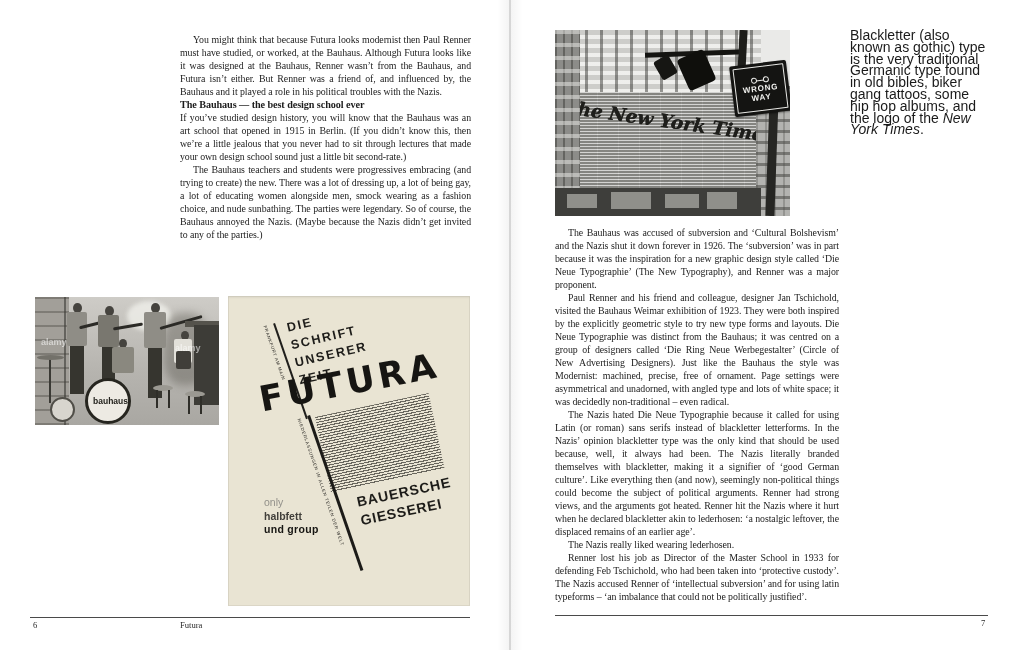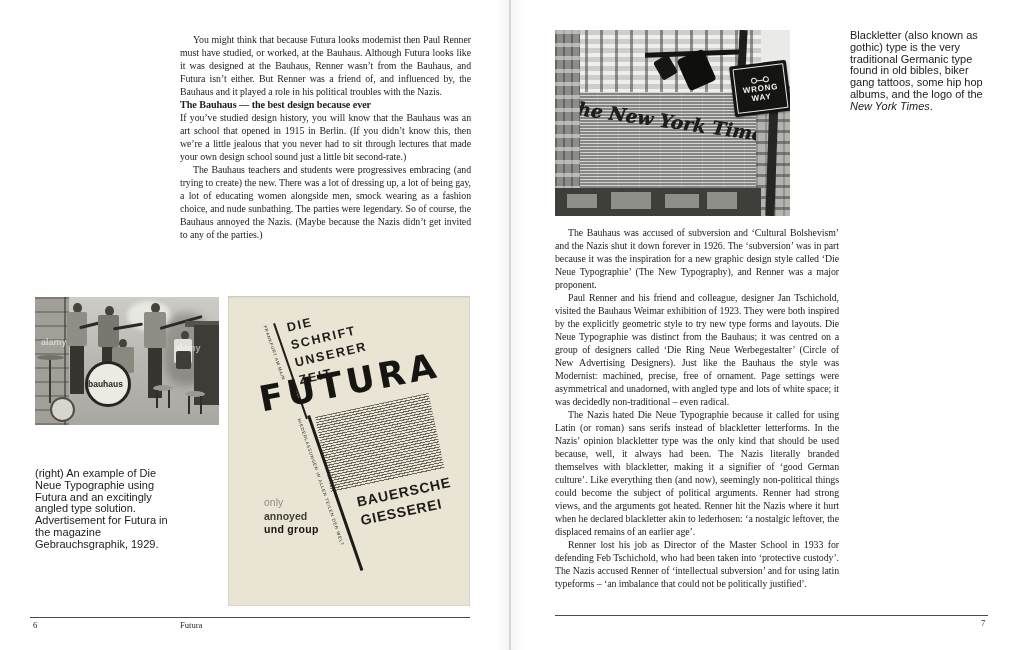--- a/index.html
+++ b/index.html
@@ -19,21 +19,21 @@
   .bodycol { position:absolute; font-size:9.9px; line-height:13px; text-align:justify;
     letter-spacing:-0.08px; color:#1c1c1c; }
   .bodycol p { margin:0; }
   .bodycol p.indent { text-indent:13px; }
   .section-heading { font-weight:bold; font-size:10.2px; margin-top:11px; }
   .col-left  { left:180px; top:33px;  width:291px; }
   .col-right { left:555px; top:226px; width:284px; }
 
   
   .caption, .margin-note { position:absolute; font-family:"Liberation Sans", sans-serif;
-    font-size:11px; line-height:11.8px; color:#1a1a1a; letter-spacing:0; }
+    font-size:14px; line-height:11.8px; color:#1a1a1a; letter-spacing:0; }
   .cap1 { left:35px; top:433px; width:132px; }
   .cap2 { left:35px; top:468px; width:140px; }
   .margin-note { left:850px; top:30px; width:140px; }
   .margin-note i { font-style:italic; }
 
   
   .footrule { position:absolute; height:1px; background:#4a4a4a; }
   .footrule-l { left:30px;  top:617px; width:440px; }
   .footrule-r { left:555px; top:615px; width:433px; }
   .folio { position:absolute; font-size:8.6px; color:#2a2a2a; }
@@ -48,22 +48,22 @@
     background-image:repeating-linear-gradient(180deg, rgba(60,58,52,0.35) 0 2px, transparent 2px 14px),
                      linear-gradient(90deg, transparent 0 29px, rgba(40,40,36,0.5) 29px 31px, transparent 31px); }
   .lightpatch { position:absolute; left:92px; top:4px; width:44px; height:30px; border-radius:50%;
     background:rgba(242,241,236,0.75); filter:blur(2px); }
   .wallshadow { position:absolute; left:128px; top:16px; width:46px; height:72px; border-radius:40%;
     background:rgba(70,66,58,0.35); filter:blur(4px); }
   .head { position:absolute; width:9px; height:10px; border-radius:50%; background:#45433e; }
   .torso { position:absolute; border-radius:2px; }
   .legs { position:absolute; background:#36352f; }
   .horn { position:absolute; height:3px; background:#2b2a26; border-radius:2px; }
-  .bass-drum { position:absolute; left:50px; top:64px; width:46px; height:46px; border-radius:50%;
-    background:#edeae3; border:3px solid #26251f; display:flex; align-items:center; justify-content:flex-start; }
+  .bass-drum { position:absolute; left:50px; top:81px; width:46px; height:46px; border-radius:50%;
+    background:#edeae3; border:3px solid #26251f; display:flex; align-items:center; justify-content:flex-end; }
   .bass-drum span { font-family:"Liberation Sans", sans-serif; font-weight:bold; font-size:8.5px; color:#24231e; }
   .small-drum { position:absolute; left:15px; top:100px; width:25px; height:25px; border-radius:50%;
     background:#d8d5ce; border:2px solid #504e48; }
   .cymbal { position:absolute; left:2px; top:58px; width:27px; height:5px; border-radius:50%; background:#73716a; }
   .cymbal-stand { position:absolute; left:14px; top:62px; width:2px; height:44px; background:#3a3934; }
   .piano { position:absolute; left:159px; top:28px; width:25px; height:80px; background:#3d3c37; }
   .piano-lid { position:absolute; left:150px; top:24px; width:34px; height:6px; background:#55534c; }
   .stool { position:absolute; }
   .stool .seat { position:absolute; width:20px; height:6px; border-radius:50%; background:#9b9992; }
   .stool .leg { position:absolute; width:2px; height:18px; background:#2f2e29; top:5px; }
@@ -142,21 +142,21 @@
 <body>
 
 <div class="spread">
 
   <div class="gutter-shade-l"></div>
   <div class="gutter-shade-r"></div>
   <div class="gutter-line"></div>
 
   <div class="bodycol col-left">
     <p class="indent">You might think that because Futura looks modernist then Paul Renner must have studied, or worked, at the Bauhaus. Although Futura looks like it was designed at the Bauhaus, Renner wasn’t from the Bauhaus, and Futura isn’t either. But Renner was a friend of, and influenced by, the Bauhaus and it played a role in his political troubles with the Nazis.</p>
-    <p class="section-heading">The Bauhaus — the best design because ever</p>
+    <p class="section-heading">The Bauhaus — the best design school ever</p>
     <p>If you’ve studied design history, you will know that the Bauhaus was an art school that opened in 1915 in Berlin. (If you didn’t know this, then we’re a little jealous that you never had to sit through lectures that made your own design school sound just a little bit second-rate.)</p>
     <p class="indent">The Bauhaus teachers and students were progressives embracing (and trying to create) the new. There was a lot of dressing up, a lot of being gay, a lot of educating women alongside men, smock wearing as a fashion choice, and nude sunbathing. The parties were legendary. So of course, the Bauhaus annoyed the Nazis. (Maybe because the Nazis didn’t get invited to any of the parties.)</p>
   </div>
 
   <div class="band-photo">
     <div class="crates sr"></div>
     <div class="lightpatch sr"></div>
     <div class="wallshadow sr"></div>
 
     <div class="head sr" style="left:38px; top:6px;"></div>
@@ -209,30 +209,29 @@
       <div>SCHRIFT</div>
       <div>UNSERER</div>
       <div>ZEIT</div>
     </div>
     <div class="ad-futura">FUTURA</div>
     <div class="ad-parablock"></div>
     <div class="ad-nieder">NIEDERLASSUNGEN IN ALLEN TEILEN DER WELT</div>
     <div class="ad-rule2"></div>
     <div class="ad-weights">
       <div class="w-mager">only</div>
-      <div class="w-halb">annoyed</div>
+      <div class="w-halb">halbfett</div>
       <div class="w-fett">und group</div>
     </div>
     <div class="ad-foundry">
       <div>BAUERSCHE</div>
       <div>GIESSEREI</div>
     </div>
   </div>
 
-  <div class="caption cap2">(right) An example of Die Neue Typographie using Futura and an excitingly angled type solution. Advertisement for Futura in the magazine Gebrauchsgraphik, 1929.</div>
 
   <div class="footrule footrule-l"></div>
   <div class="folio folio-6">6</div>
   <div class="running-foot">Futura</div>
 
   <div class="nyt-photo">
     <div class="nyt-sky"></div>
     <div class="nyt-main">
       <div class="nyt-windows"></div>
       <div class="nyt-louvers"></div>
@@ -263,19 +262,20 @@
       <div class="shopfront" style="left:152px; top:4px; width:30px; height:17px;"></div>
     </div>
   </div>
 
   <div class="margin-note"><span>Blackletter (also known as gothic) type is the very traditional Germanic type found in old bibles, biker gang tattoos, some hip hop albums, and the logo of the </span><i>New York Times</i><span>.</span></div>
 
   <div class="bodycol col-right">
     <p class="indent">The Bauhaus was accused of subversion and ‘Cultural Bolshevism’ and the Nazis shut it down forever in 1926. The ‘subversion’ was in part because it was the inspiration for a new graphic design style called ‘Die Neue Typographie’ (The New Typography), and Renner was a major proponent.</p>
     <p class="indent">Paul Renner and his friend and colleague, designer Jan Tschichold, visited the Bauhaus Weimar exhibition of 1923. They were both inspired by the explicitly geometric style to try new type forms and layouts. Die Neue Typographie was distinct from the Bauhaus; it was centred on a group of designers called ‘Die Ring Neue Werbegestalter’ (Circle of New Advertising Designers). Just like the Bauhaus the style was Modernist: machined, precise, free of ornament. Page settings were asymmetrical and unadorned, with angled type and lots of white space; it was decidedly non-traditional – even radical.</p>
     <p class="indent">The Nazis hated Die Neue Typographie because it called for using Latin (or roman) sans serifs instead of blackletter letterforms. In the Nazis’ opinion blackletter type was the only kind that should be used because, well, it always had been. The Nazis literally branded themselves with blackletter, making it a signifier of ‘good German culture’. Like everything then (and now), seemingly non-political things could become the subject of political arguments. Renner had strong views, and the arguments got heated. Renner hit the Nazis where it hurt when he declared blackletter akin to lederhosen: ‘a nostalgic leftover, the displaced remains of an earlier age’.</p>
+    <p class="indent">The Nazis really liked wearing lederhosen.</p>
     <p class="indent">Renner lost his job as Director of the Master School in 1933 for defending Feb Tschichold, who had been taken into ‘protective custody’. The Nazis accused Renner of ‘intellectual subversion’ and for using latin typeforms – ‘an imbalance that could not be politically justified’.</p>
   </div>
 
   <div class="footrule footrule-r"></div>
   <div class="folio folio-7">7</div>
 
 </div>
 
 </body></html>

